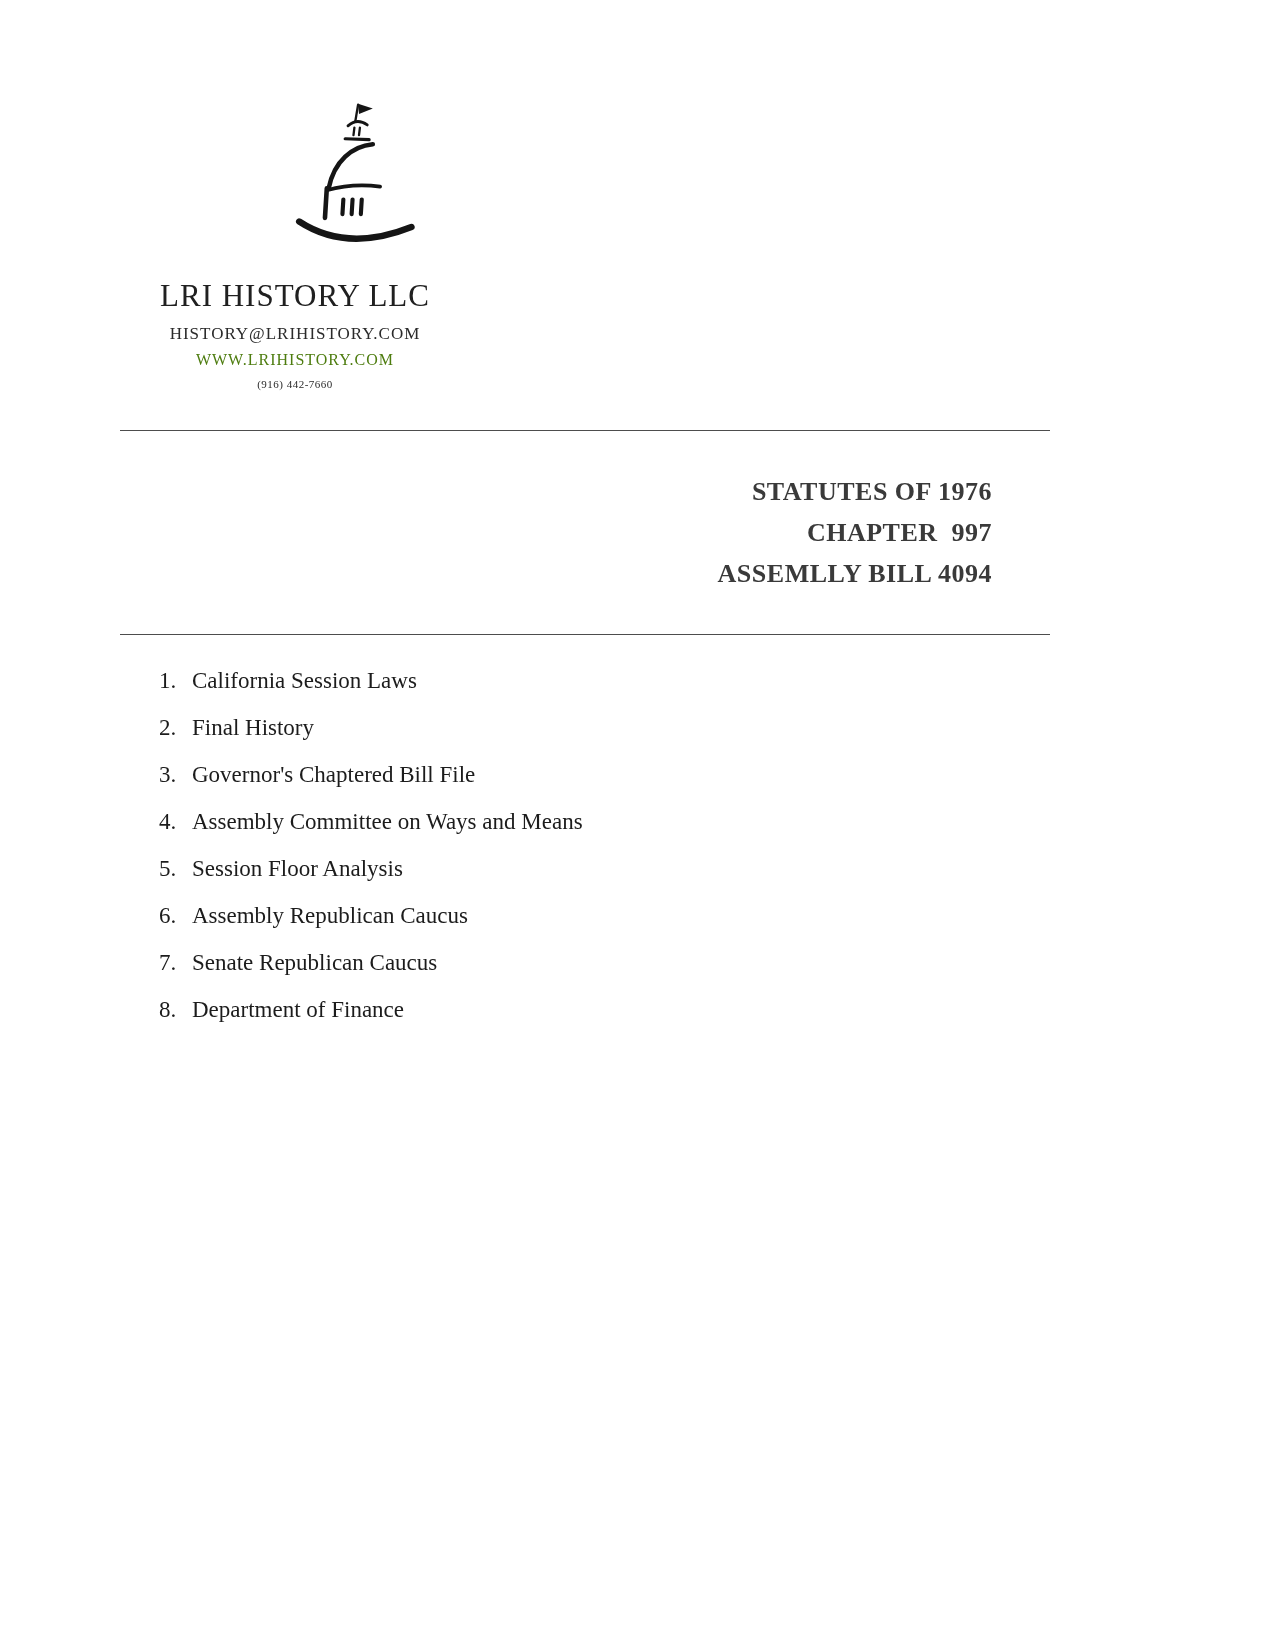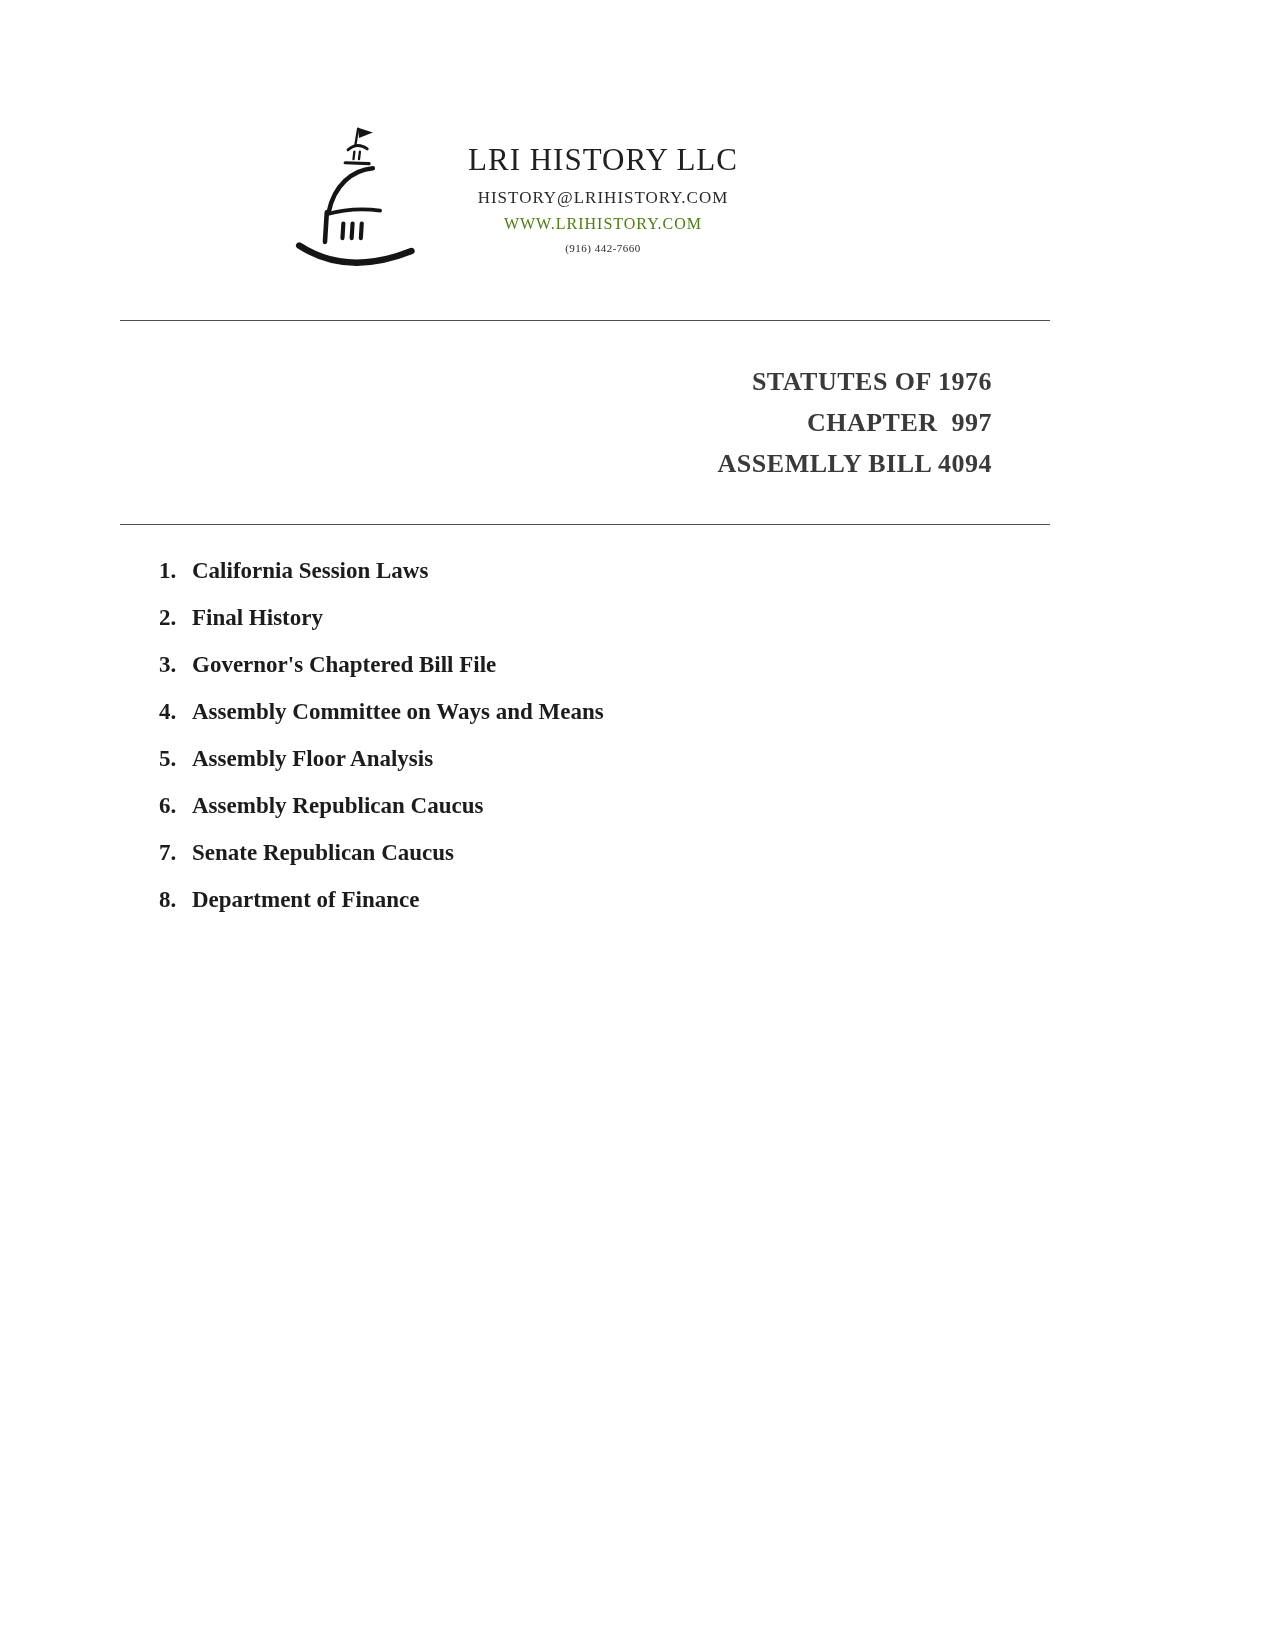--- a/index.html
+++ b/index.html
@@ -13,21 +13,22 @@
     width: 1276px;
     min-height: 1651px;
     margin: 0 auto;
     background: #ffffff;
     padding: 0 0 0 120px;
   }
   
   .letterhead {
     display: flex;
     align-items: flex-start;
-    padding-top: 120px;
+    padding-top: 96px;
+    flex-direction: column;
   }
   .logo {
     width: 138px;
     height: 160px;
     margin-left: 170px;
     flex: 0 0 auto;
   }
   .logo svg { width: 100%; height: 100%; }
   .company-block {
     margin-left: 20px;
@@ -88,21 +89,20 @@
     font-size: 28px;
     font-weight: bold;
     letter-spacing: 0.5px;
     color: #151515;
     margin-left: -5px;
   }
   .toc ol {
     margin-top: 34px;
     padding-left: 62px;
     list-style: decimal;
-    font-weight: bold;
   }
   .toc li {
     font-size: 23px;
     line-height: 24px;
     margin-bottom: 23px;
     color: #1c1c1c;
     padding-left: 10px;
   }
 </style>
 </head>
@@ -151,20 +151,20 @@
   </section>
 
   <hr class="rule rule-bottom">
 
   <section class="toc">
     <ol>
       <li><span>California Session Laws</span></li>
       <li><span>Final History</span></li>
       <li><span>Governor's Chaptered Bill File</span></li>
       <li><span>Assembly Committee on Ways and Means</span></li>
-      <li><span>Assembly Floor Analysis</span></li>
+      <li><span>Session Floor Analysis</span></li>
       <li><span>Assembly Republican Caucus</span></li>
       <li><span>Senate Republican Caucus</span></li>
       <li><span>Department of Finance</span></li>
     </ol>
   </section>
 
 </div>
 
 </body></html>

